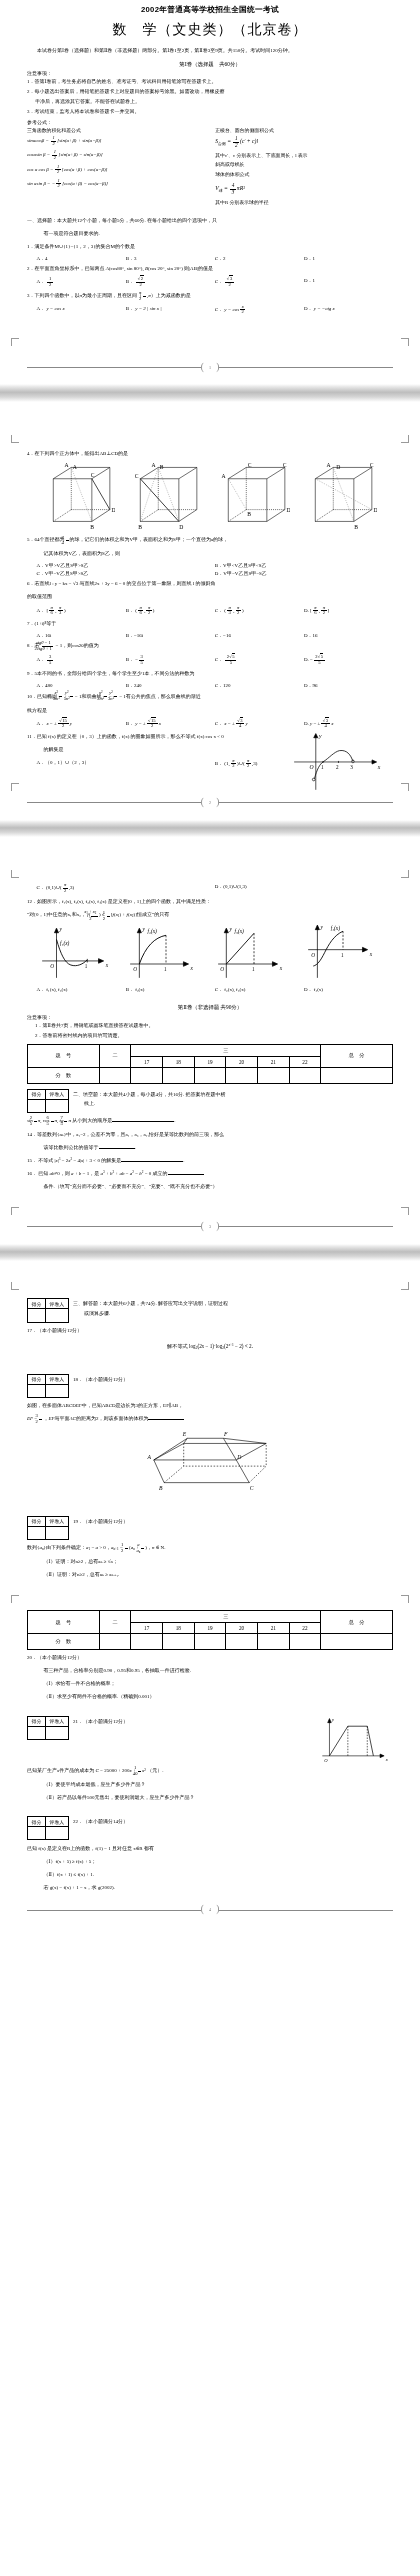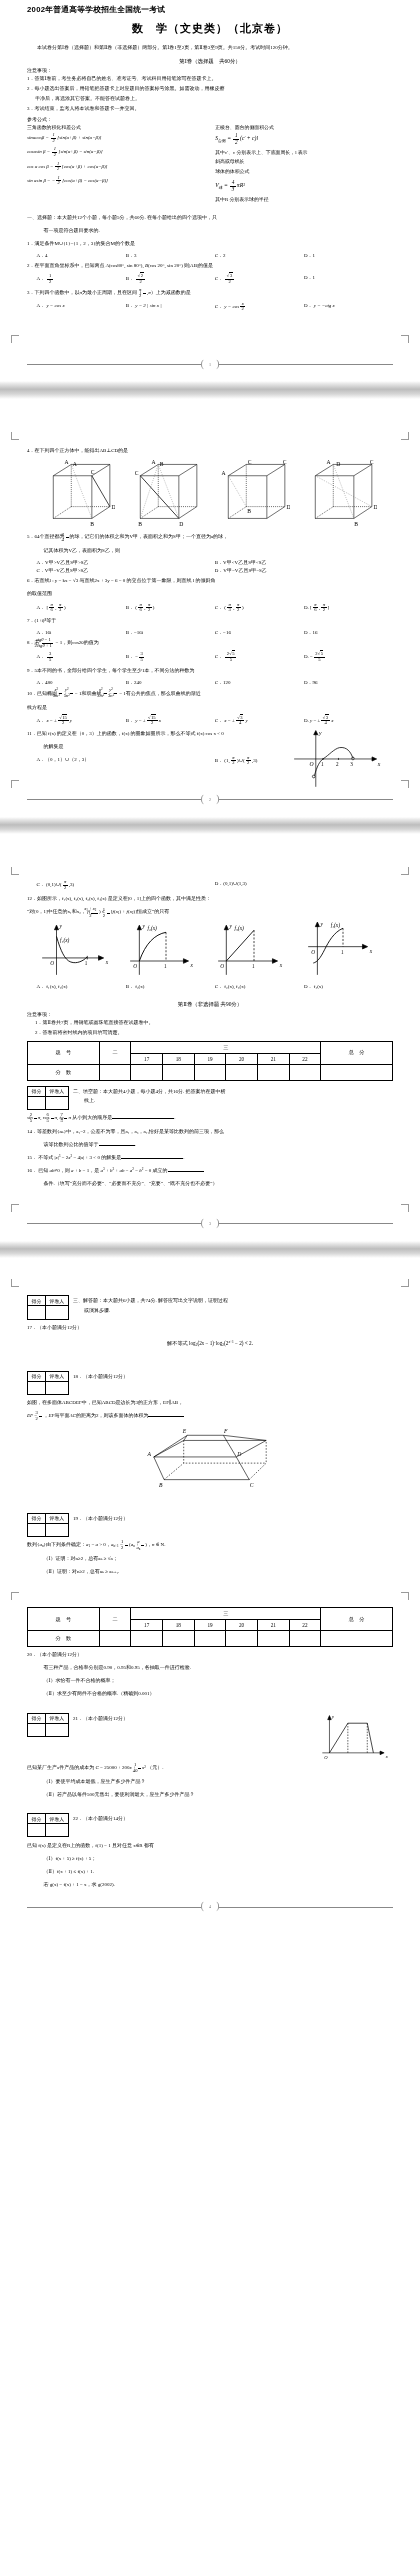--- a/index.html
+++ b/index.html
@@ -17,26 +17,26 @@
     margin:0;
   }
   .gap-sm { height:5.2px; }
   .gap-md { height:11.3px; }
   .gap-lg { height:20.6px; }
   .gap-xl { height:33px; }
 
   .inner { padding:0 27px; }
 
   .title1 {
-    font-weight:bold; font-size:7.7px;
+    text-align:center; font-weight:bold; font-size:7.7px;
     font-family:"Liberation Sans","DejaVu Sans",sans-serif;
     letter-spacing:0.3px; margin:5.2px 0 0 0;
   }
   .title2 {
-    text-align:center; font-weight:bold; font-size:11px;
+    text-align:center; font-weight:normal; font-size:14px;
     font-family:"Liberation Sans","DejaVu Sans",sans-serif;
     letter-spacing:1px; margin:6.2px 0 0 0;
   }
   .sect-head { text-align:center; font-size:5.4px; margin:5.2px 0 2.1px 0; }
   .para { font-size:5px; line-height:1.85; margin:1.5px 0; text-align:justify; }
   .para.indent { text-indent:2em; }
   .note-label { font-size:5px; margin:2.6px 0 1px 0; }
   .note-item { font-size:5px; line-height:1.8; margin:1px 0 1px 0; padding-left:1.6em; text-indent:-1.6em; }
   .note-item.ind2 { padding-left:3.2em; text-indent:-1.6em; }
 

